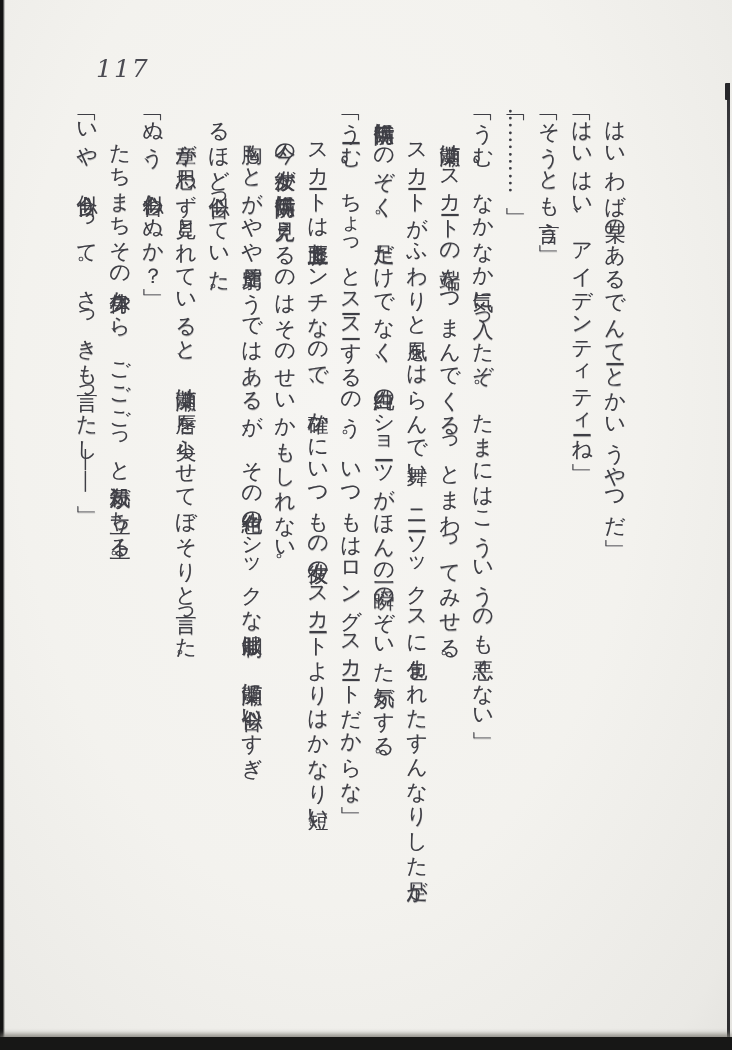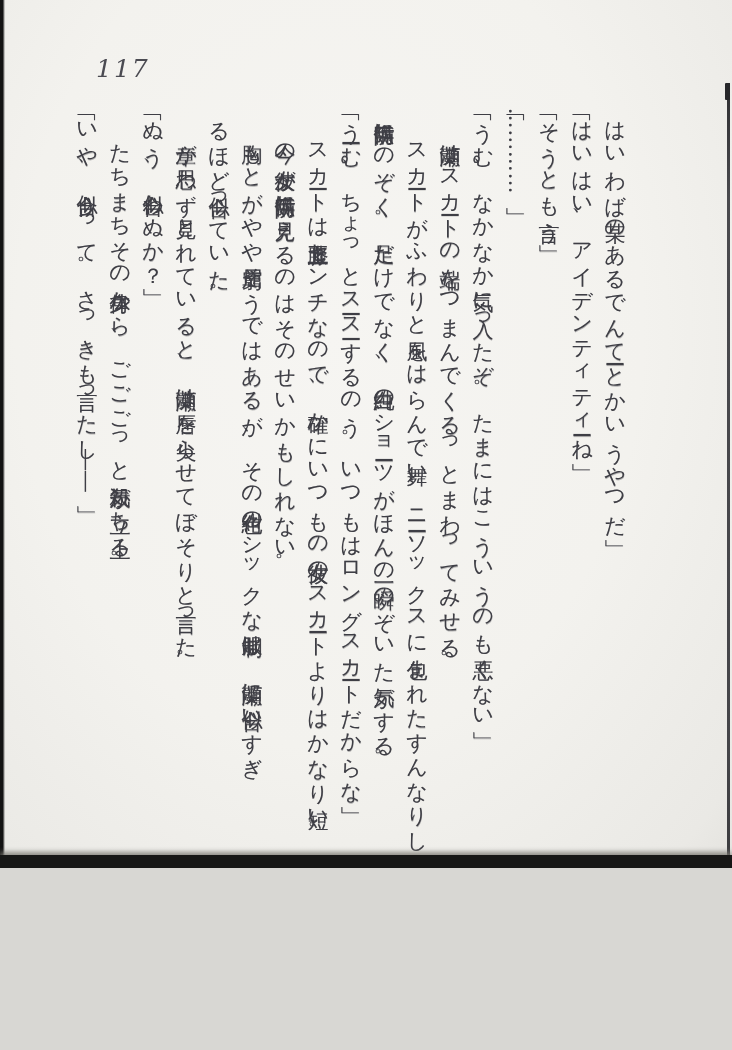--- a/index.html
+++ b/index.html
@@ -1,18 +1,18 @@
 <!DOCTYPE html>
 <html><head>
 <meta charset="utf-8">
 <style>
   html,body { margin:0; padding:0; background:#d8d7d3; }
   .page {
     position:relative;
-    width:732px; height:868px;
+    width:732px; height:1050px;
     background: radial-gradient(ellipse at 45% 38%, #f6f5f2 0%, #f3f2ee 55%, #eae9e5 92%, #e4e3df 100%);
     overflow:hidden;
     font-family:"DejaVu Serif","Liberation Serif",serif;
   }
   .page-number {
     position:absolute; left:96px; top:54px;
     font-style:italic; font-size:25px; letter-spacing:2px;
     color:#4b4b52;
   }
   .text-area {

